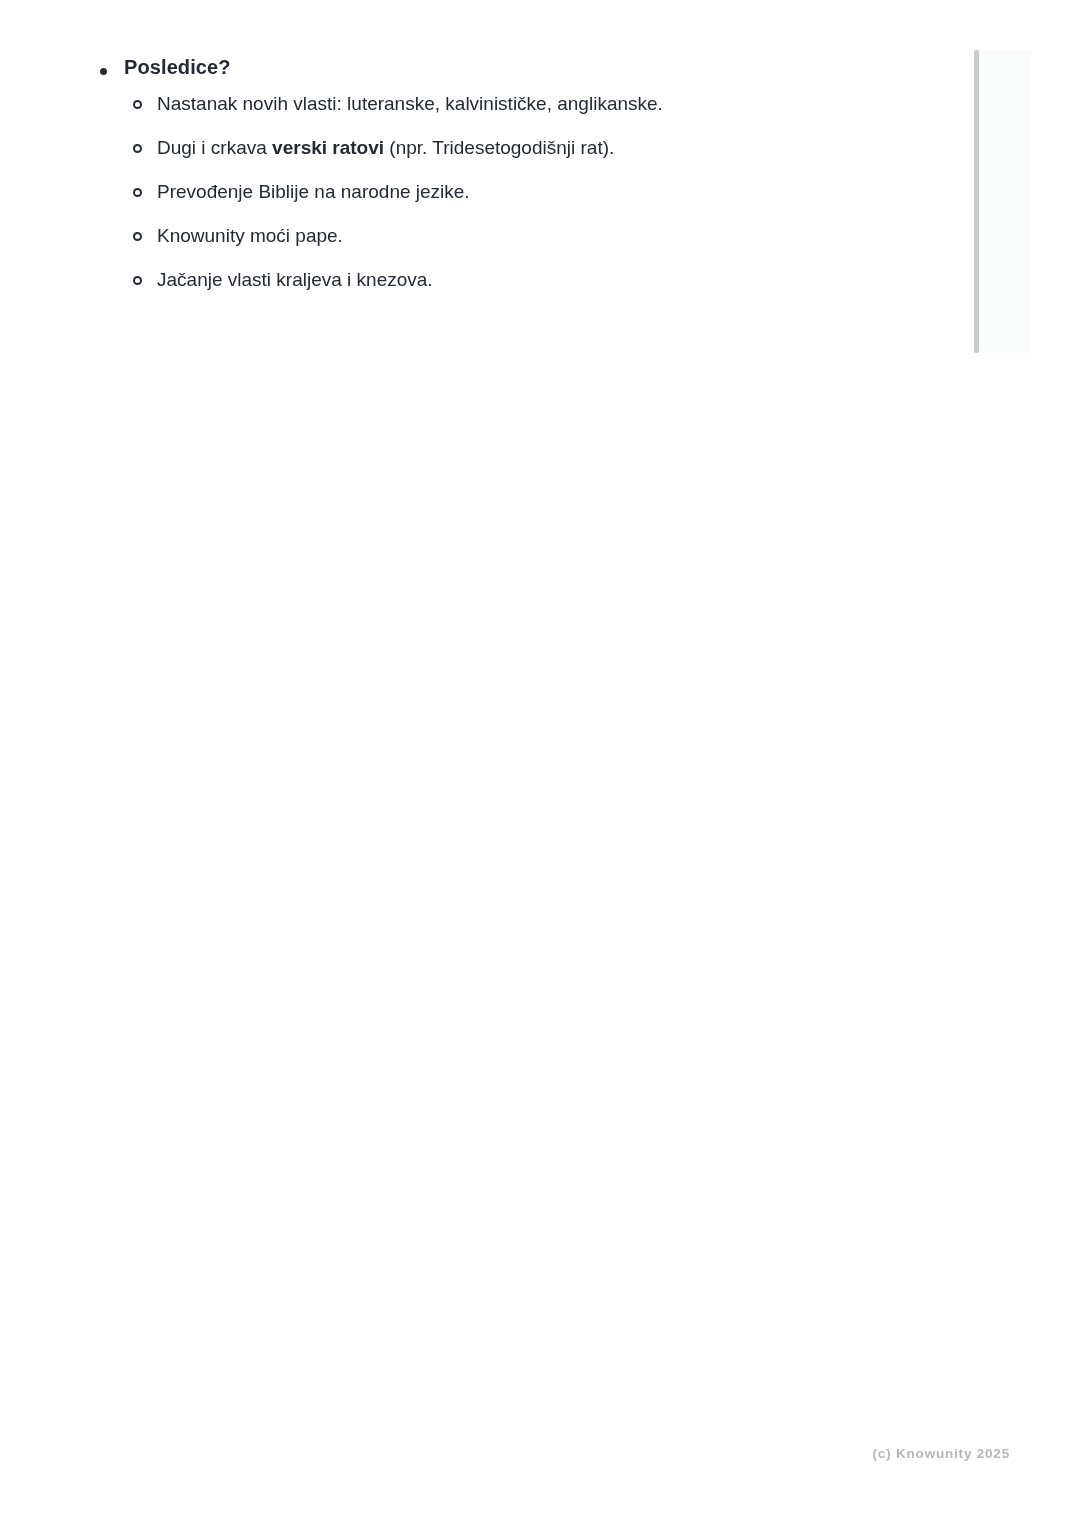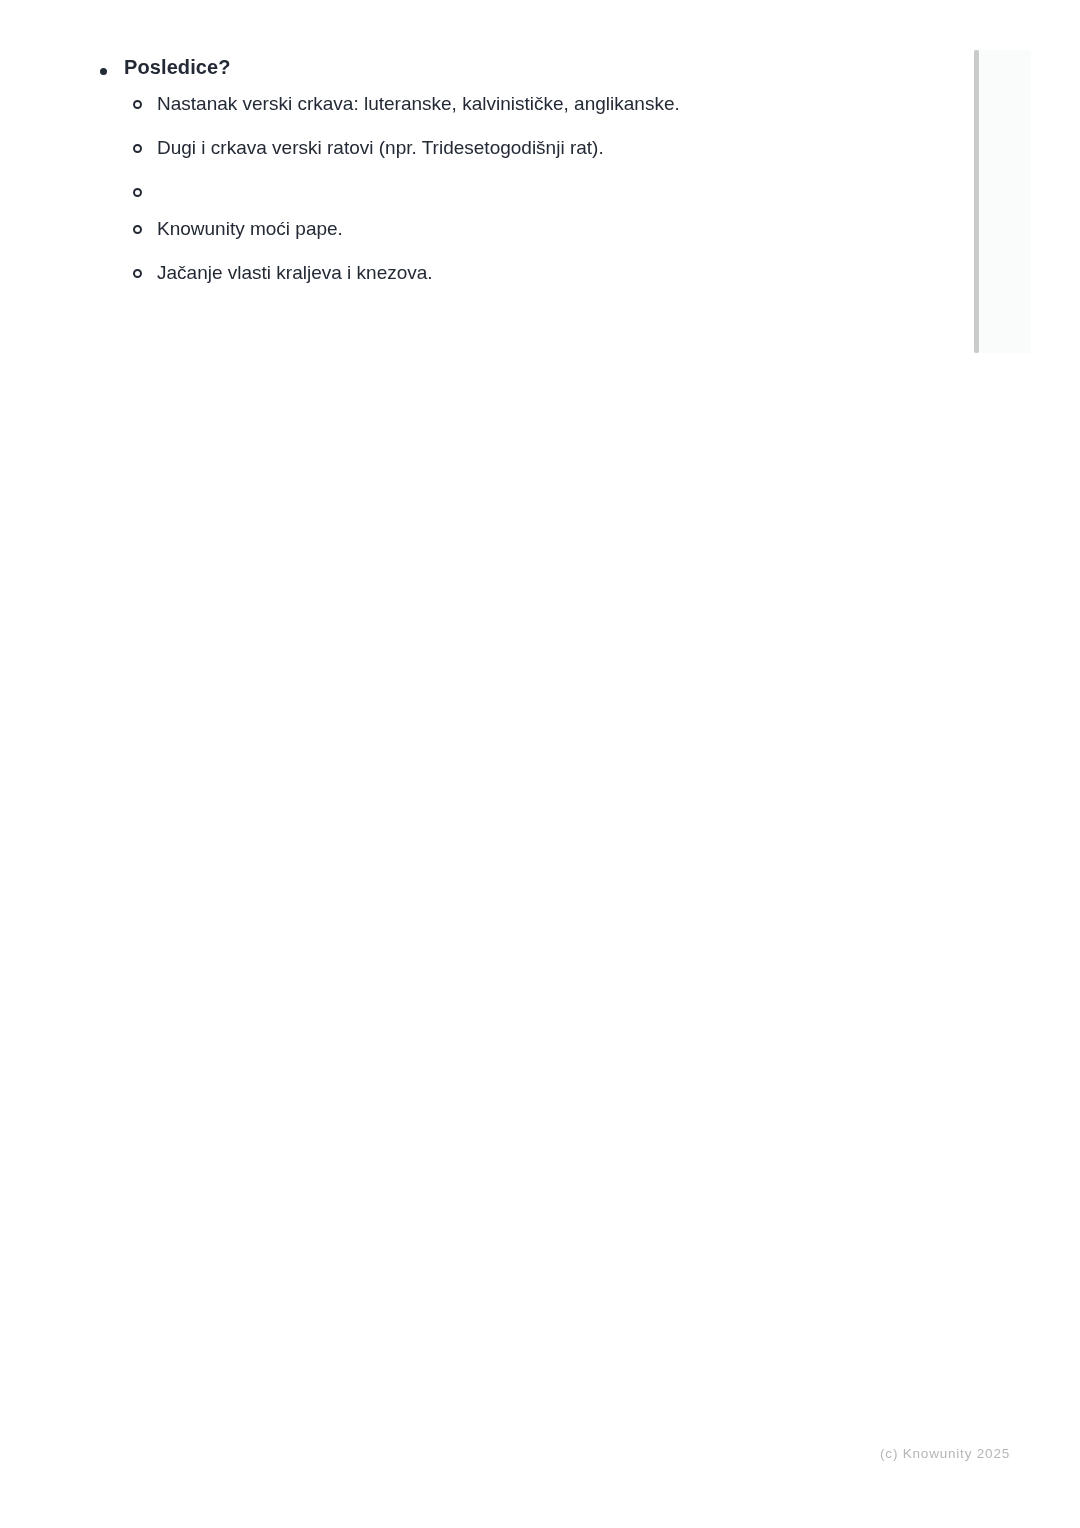--- a/index.html
+++ b/index.html
@@ -48,21 +48,21 @@
     margin-bottom: 20px;
   }
   .l2-bullet {
     flex: 0 0 auto;
     width: 9px; height: 9px;
     border: 2px solid #232a35;
     border-radius: 50%;
     margin-top: 8px;
   }
   .l2-text { margin-left: 15px; }
-  .l2-text .bold { font-weight: normal; margin-top: 31px; }
+  .l2-text .bold { font-weight: bold; margin-top: 31px; }
 
   .scroll-panel {
     position: absolute;
     left: 974px;
     top: 50px;
     width: 57px;
     height: 303px;
     background: #fafbfb;
     display: flex;
   }
@@ -73,43 +73,45 @@
     border-radius: 2px;
   }
 
   .footer {
     position: absolute;
     top: 1446px;
     right: 70px;
     font-size: 13.5px;
     letter-spacing: 0.8px;
     color: #b4b6b8;
+    font-weight: bold;
   }
 </style>
 </head>
 <body>
 
 <div class="content">
 
   <div class="l1-item">
     <span class="l1-bullet"></span>
     <span class="l1-text">Posledice?</span>
   </div>
 
   <ul class="sublist">
     <li>
       <span class="l2-bullet"></span>
-      <span class="l2-text"><span>Nastanak verski crkava: luteranske, kalvinističke, anglikanske.</span><span class="bold"></span><span></span></span>
+      <span class="l2-text"><span>Nastanak novih vlasti: luteranske, kalvinističke, anglikanske.</span><span class="bold"></span><span></span></span>
     </li>
     <li>
       <span class="l2-bullet"></span>
       <span class="l2-text"><span>Dugi i crkava </span><span class="bold">verski ratovi</span><span> (npr. Tridesetogodišnji rat).</span></span>
     </li>
     <li>
       <span class="l2-bullet"></span>
+      <span class="l2-text"><span>Prevođenje Biblije na narodne jezike.</span><span class="bold"></span><span></span></span>
     </li>
     <li>
       <span class="l2-bullet"></span>
       <span class="l2-text"><span>Knowunity moći pape.</span><span class="bold"></span><span></span></span>
     </li>
     <li>
       <span class="l2-bullet"></span>
       <span class="l2-text"><span>Jačanje vlasti kraljeva i knezova.</span><span class="bold"></span><span></span></span>
     </li>
   </ul>

